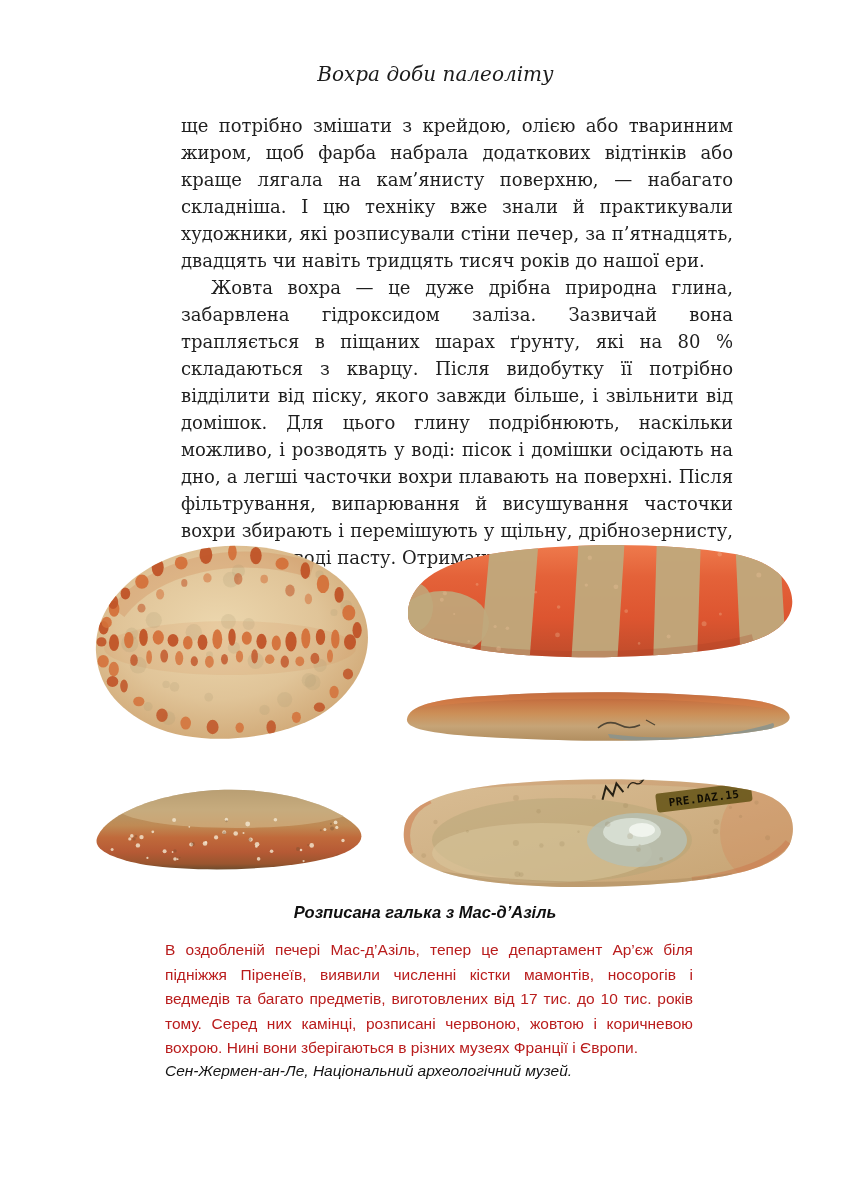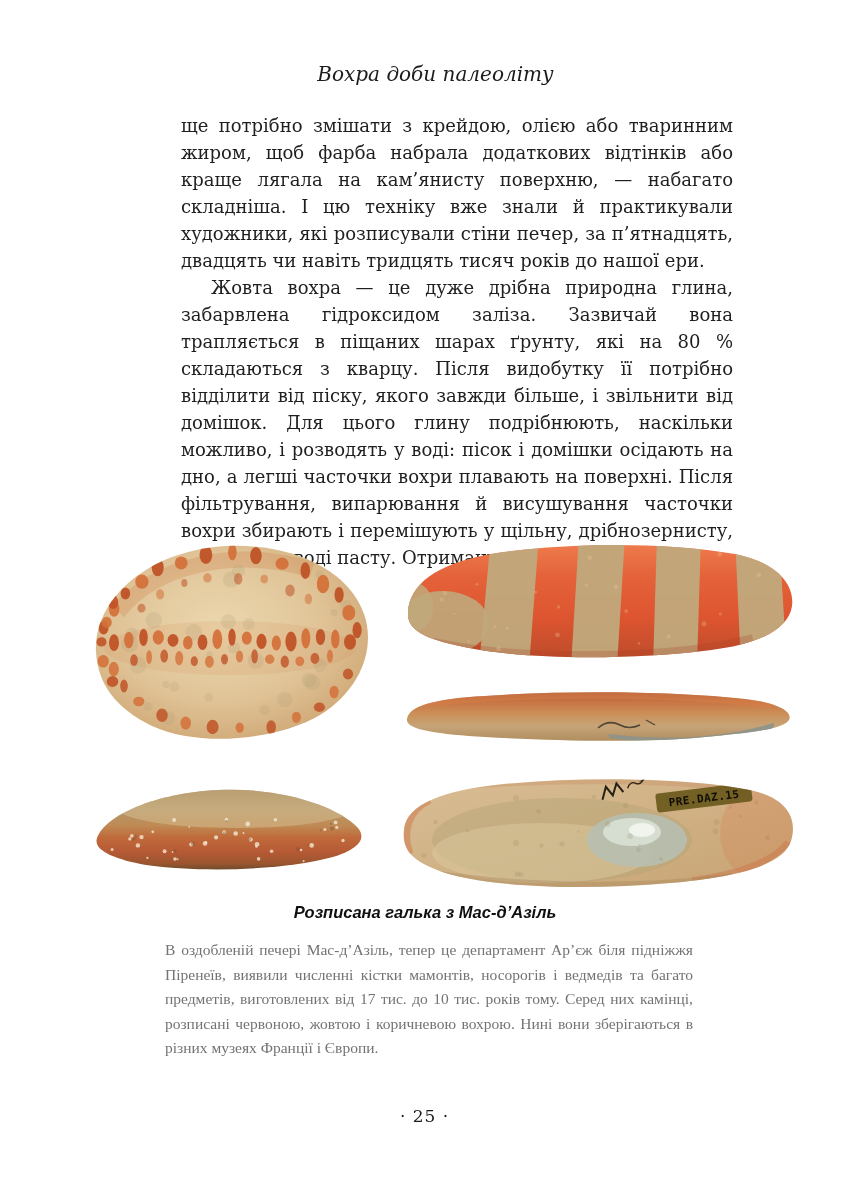--- a/index.html
+++ b/index.html
@@ -24,22 +24,22 @@
   .s3{left:393px; top:686px;}
   .s4{left:86px;  top:778px;}
   .s5{left:392px; top:758px;}
   .caption{
     position:absolute; top:903px; left:160px; width:530px; text-align:center;
     font-family:"Liberation Sans", sans-serif; font-weight:bold; font-style:italic;
     font-size:16.5px; color:#101010;
   }
   .figure-note{
     position:absolute; top:938px; left:165px; width:528px;
-    font-family:Liberation Serif, serif; font-size:15.5px;
-    line-height:24.5px; text-align:justify; color:#737373;
+    font-family:Liberation Sans, sans-serif; font-size:15.5px;
+    line-height:24.5px; text-align:justify; color:#b91c1c;
   }
   .figure-credit{
     position:absolute; top:1062px; left:165px; width:528px;
     font-family:"Liberation Sans", sans-serif; font-style:italic;
     font-size:15.5px; color:#141414;
   }
   .folio{
     position:absolute; top:1106px; left:0; right:0; text-align:center;
     font-size:17px; letter-spacing:1px; color:#1c1c1c;
   }
@@ -400,16 +400,16 @@
         </g>
       </svg>
     </div>
 
   </figure>
 
   <div class="caption">Розписана галька з Мас-д’Азіль</div>
 
   <div class="figure-note">В оздобленій печері Мас-д’Азіль, тепер це департамент Ар’єж біля підніжжя Піренеїв, виявили численні кістки мамонтів, носорогів і ведмедів та багато предметів, виготовлених від 17 тис. до 10 тис. років тому. Серед них камінці, розписані червоною, жовтою і коричневою вохрою. Нині вони зберігаються в різних музеях Франції і Європи.</div>
 
-
-  <div class="folio">· 25 ·</div>
+  <div class="figure-credit">Сен-Жермен-ан-Ле, Національний археологічний музей.</div>
+
 
 </div>
 
 </body></html>

